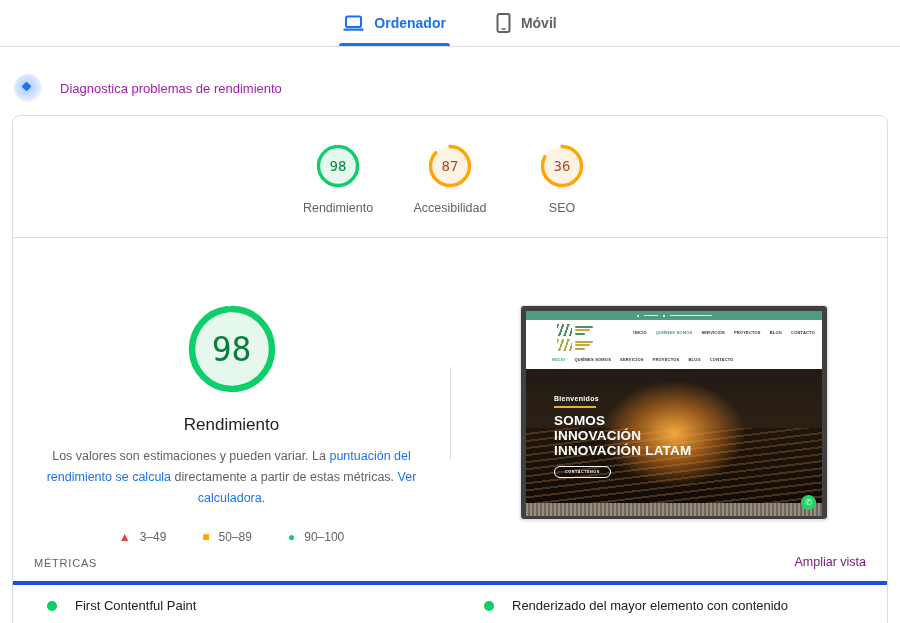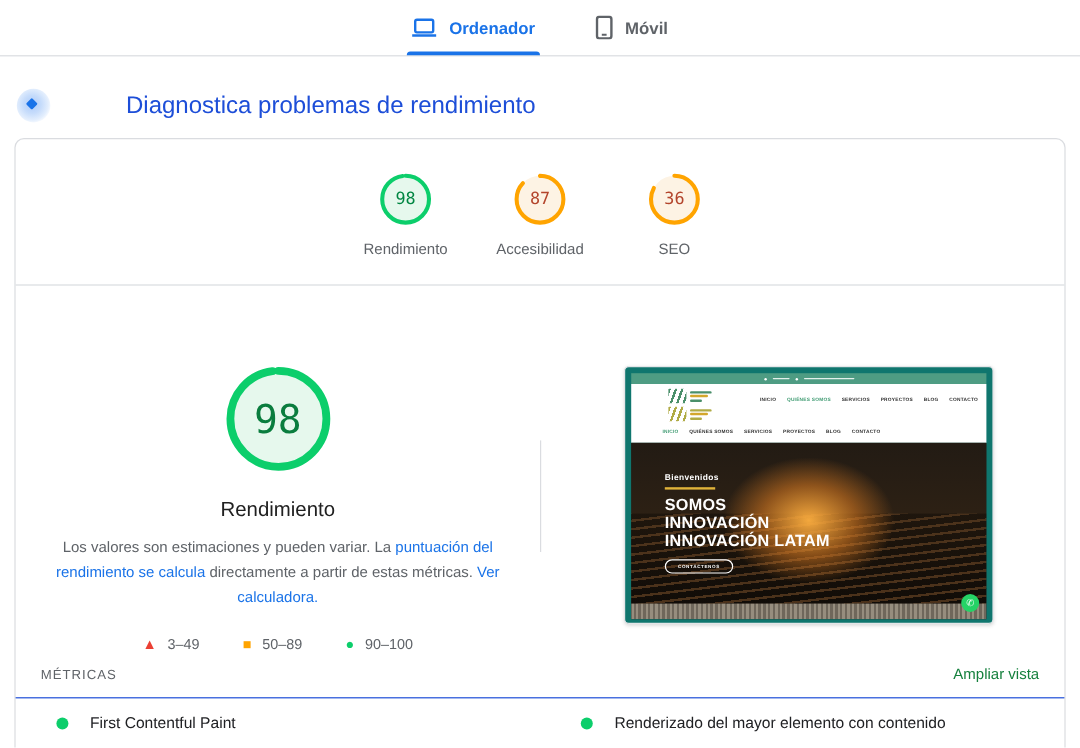--- a/index.html
+++ b/index.html
@@ -15,21 +15,21 @@
   .tab.active { color:#1a73e8; }
   .tab.active .underline { position:absolute; left:0; right:0; bottom:0; height:3px;
     background:#1a73e8; border-radius:3px 3px 0 0; }
 
   
   .sect-head { display:flex; align-items:center; gap:18px; margin:27px 0 0 14px; }
   .diag-icon { width:28px; height:28px; border-radius:50%; position:relative;
     background:radial-gradient(circle at 46% 46%, #aecbfa 0%, #c6dcfb 35%, #e3eefd 62%, rgba(232,241,253,0) 78%); }
   .diag-icon::after { content:""; position:absolute; left:9px; top:9px; width:7px; height:7px;
     background:#1a73e8; transform:rotate(45deg); border-radius:1px; }
-  .sect-title { font-size:20px; color:#1d4ed8;margin-left:45px; }
+  .sect-title { font-size:13px; color:#a21caf; }
 
   
   .card { margin:13px 12px 0; border:1px solid #dadce0; border-radius:8px;
     min-height:760px; background:#fff; }
 
   
   .gauges-row { display:flex; justify-content:center; padding-top:27px; }
   .cat { width:112px; display:flex; flex-direction:column; align-items:center; }
   .gauge { position:relative; width:46px; height:46px; }
   .gauge svg { width:46px; height:46px; display:block; }
@@ -66,21 +66,21 @@
 
   .legend { margin-top:21px; display:flex; align-items:center; gap:36px; }
   .leg-item { display:flex; align-items:center; gap:9px; font-size:12px; color:#5f6368; }
   .sym { font-size:12px; line-height:12px; }
   .sym.tri { color:#eb4034; }
   .sym.sq  { color:#ffa400; }
   .sym.cir { color:#0cce6b; }
 
   
   .thumb { position:absolute; left:70px; top:67px; width:308px; height:215px;
-    background:#0f766e; border:1px solid #e3e5e8; border-radius:4px; padding:5px;
+    background:#404040; border:1px solid #e3e5e8; border-radius:4px; padding:5px;
     box-shadow:0 1px 3px rgba(60,64,67,.18); cursor:pointer; }
   .t-topbar { height:9px; background:#4e9c83; display:flex; align-items:center;
     justify-content:center; gap:5px; }
   .t-topbar i { display:block; height:1.5px; background:rgba(255,255,255,.85); border-radius:1px; }
   .t-topbar .d1 { width:14px; } .t-topbar .d2 { width:42px; }
   .t-topbar .dot { width:2px; height:2px; border-radius:50%; background:#fff; }
 
   .t-header { position:relative; height:49px; background:#fff; }
   .t-logo { position:absolute; left:31px; top:4px; display:flex; flex-direction:column; gap:3px; }
   .logo-row { display:flex; align-items:center; gap:3px; }
@@ -118,23 +118,23 @@
   .t-heading { margin-top:5px; font-size:13.5px; line-height:15px; font-weight:700;
     color:#fff; letter-spacing:.2px; }
   .t-cta { margin-top:8px; display:inline-block; border:1px solid #fff; border-radius:7px;
     padding:3px 10px; font-size:3.8px; font-weight:700; color:#fff; letter-spacing:.5px; }
   .t-wa { position:absolute; right:6px; bottom:6px; z-index:3; width:15px; height:15px;
     border-radius:50%; background:#25d366; display:flex; align-items:center; justify-content:center;
     color:#fff; font-size:8px; line-height:1; }
 
   
   .metrics-head { display:flex; justify-content:space-between; align-items:flex-end;
-    padding:0 21px 12px; border-bottom:1px solid #1d4ed8; }
+    padding:0 21px 12px; border-bottom:4px solid #1d4ed8; }
   .metrics-title { font-size:11px; font-weight:500; color:#5f6368; letter-spacing:.8px; }
-  .expand-link { font-size:12.5px; color:#15803d; cursor:pointer; }
+  .expand-link { font-size:12.5px; color:#701a75; cursor:pointer; }
   .metrics-row { display:flex; }
   .metric-item { width:50%; display:flex; align-items:center; gap:18px; padding:13px 0 0 34px; }
   .mdot { width:10px; height:10px; border-radius:50%; background:#0cce6b; flex:none; }
   .mname { font-size:13px; color:#202124; }
 </style>
 </head>
 <body>
 
 <div class="tabbar">
   <div class="tab active">

